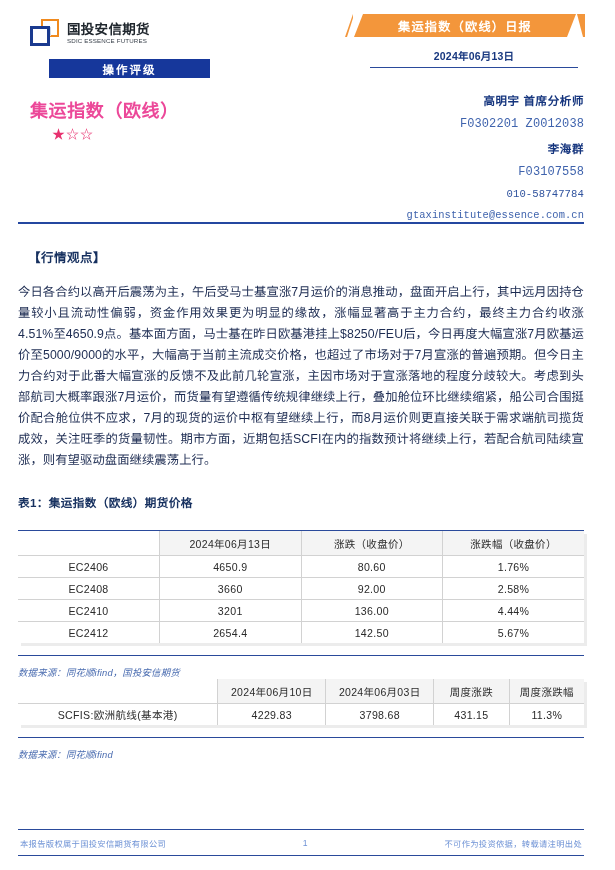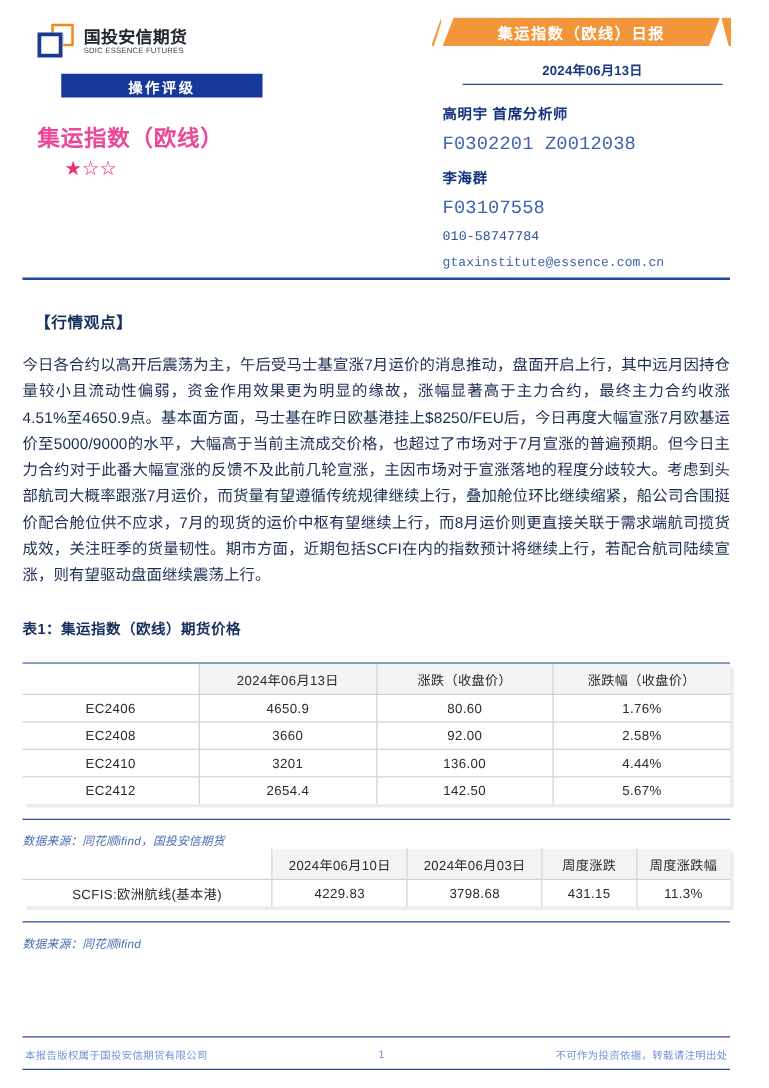--- a/index.html
+++ b/index.html
@@ -167,32 +167,32 @@
     font-weight: bold;
     font-size: 10.5px;
     color: #17377f;
     padding-bottom: 4px;
     border-bottom: 1.1px solid #2a4a9b;
     margin-left: 22px;
     margin-right: 6px;
     letter-spacing: 0.2px;
   }
 
-  .contacts { margin-top: 14px; margin-left: 6px; }
+  .contacts { margin-top: 24px; margin-left: 6px; text-align: right; }
   .c-name {
     font-family: "Liberation Sans", sans-serif;
     font-weight: bold;
     font-size: 11.5px;
     color: #15357e;
     letter-spacing: 0.6px;
     margin-bottom: 9px;
   }
   .c-id, .c-phone, .c-mail {
     font-family: "Liberation Mono", "DejaVu Sans Mono", monospace;
-    font-size: 15px;
+    font-size: 12px;
     color: #3f63ad;
     letter-spacing: 0.1px;
     margin-bottom: 9px;
   }
   .c-name.second { margin-top: 2px; }
   .c-phone { color: #30539e; font-size: 10.6px; }
   .c-mail  { color: #3f63ad; font-size: 10.4px; margin-bottom: 0; }
 
   .header-rule {
     position: absolute;

